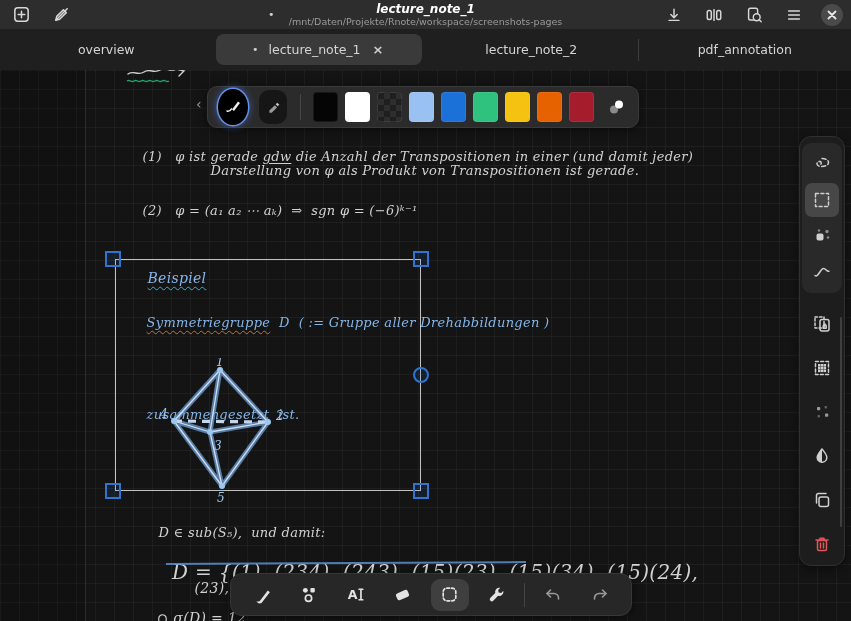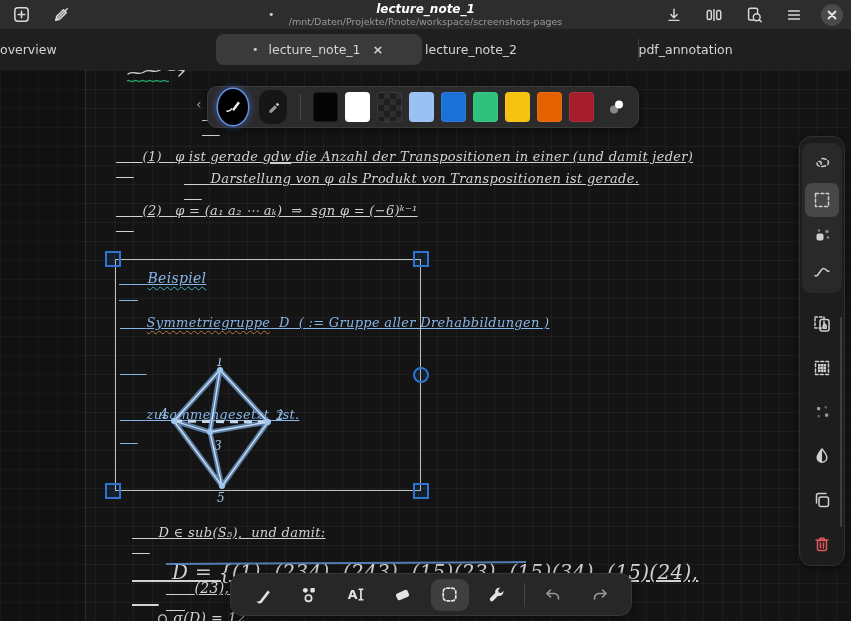--- a/index.html
+++ b/index.html
@@ -17,40 +17,40 @@
   .title-wrap { position:absolute; left:0; right:0; top:0; height:29px; display:flex;
     flex-direction:column; align-items:center; justify-content:center; pointer-events:none; }
   .win-title { font-size:12px; font-weight:bold; font-style:italic; color:#ffffff; line-height:13px; }
   .win-path { font-size:9.5px; color:#9a9a9a; line-height:11px;text-align:right; }
   .mod-dot { position:absolute; left:268px; top:8px; color:#cfcfcf; font-size:11px; }
   .close-btn { width:22px; height:22px; border-radius:50%; background:#4a4a4a; border:none;
     display:flex; align-items:center; justify-content:center; cursor:pointer; }
 
   
   .tabbar { height:41px; background:#1f1f1f; display:flex; align-items:stretch; flex:0 0 auto; }
-  .tab-cell { flex:1; display:flex; align-items:center; position:relative; cursor:pointer; }
+  .tab-cell { flex:1; display:flex; align-items:center; justify-content:center; position:relative; cursor:pointer; }
   .tab-label { font-size:12.5px; color:#d5d5d5; }
   .tab-pill { background:#3a3a3a; border-radius:8px; height:31px; margin:0 3px; width:100%;
     display:flex; align-items:center; justify-content:center; gap:10px; }
   .tab-dot { color:#cfcfcf; font-size:11px; }
   .tab-close { color:#cfcfcf; font-size:13px; font-weight:bold; padding:0 2px; cursor:pointer; }
   .tab-divider { width:1px; height:22px; background:#3d3d3d; align-self:center; }
 
   
   .canvas { position:relative; flex:1; background-color:#141414; overflow:hidden;
     background-image:
       linear-gradient(rgba(255,255,255,0.045) 1px, transparent 1px),
       linear-gradient(90deg, rgba(255,255,255,0.045) 1px, transparent 1px);
     background-size:19px 19px; }
   .page-edge { position:absolute; left:85px; top:0; bottom:0; width:1px; background:rgba(255,255,255,0.10); }
   .page-shade { position:absolute; left:0; top:0; bottom:0; width:85px; background:rgba(0,0,0,0.14); }
 
   
   .hw { position:absolute; font-family:"DejaVu Serif", serif; font-style:italic;
-    font-size:13px; color:#d2d2d2; white-space:pre; letter-spacing:.3px;text-decoration:underline; }
+    font-size:13px; color:#d2d2d2; white-space:pre; letter-spacing:.3px; }
   .hw-blue { color:#86b5e8; }
   .u-gdw { text-decoration:underline; text-underline-offset:2px; }
   .wavy-cyan { text-decoration:underline wavy #3fb0c0 1px; text-underline-offset:3px; }
   .wavy-orange { text-decoration:underline wavy #b4764a 1px; text-underline-offset:3px; }
   .set-underline { position:absolute; height:2px; background:#5a8fd0; opacity:.85; transform:rotate(-.3deg); }
 
   
   .sel-rect { position:absolute; border:1.5px solid rgba(225,225,225,0.85); }
   .sel-handle { position:absolute; width:16px; height:16px; border:2px solid #2f74d0;
     background:rgba(28,113,216,0.12); }
@@ -191,21 +191,21 @@
       <path d="M3 15c3-2 4 2 7 0s4 2 7 0 4 2 7 0 4 2 7 0 4 2 7 0 4 2 7 0" stroke="#26a269" stroke-width="1.3" fill="none"></path>
     </svg>
 
     <div class="hw" style="left:202px;top:22px;">
       <span>Sei  1 &lt;</span>
     </div>
 
     <div class="hw" style="left:116px;top:64px;">
       <span>(1)</span><span>   </span><span>φ ist gerade </span><span class="u-gdw">gdw</span><span> die Anzahl der Transpositionen in einer (und damit jeder)</span>
     </div>
-    <div class="hw" style="left:184px;top:86px;">
+    <div class="hw" style="left:184px;top:78px;">
       <span>Darstellung von φ als Produkt von Transpositionen ist gerade.</span>
     </div>
 
     <div class="hw" style="left:116px;top:118px;">
       <span>(2)</span><span>   </span><span>φ = (a₁ a₂ ⋯ aₖ)  ⇒  sgn φ = (−6)ᵏ⁻¹</span>
     </div>
 
     <div class="hw hw-blue" style="left:119px;top:184px;font-size:14px;">
       <span class="wavy-cyan">Beispiel</span>
     </div>

